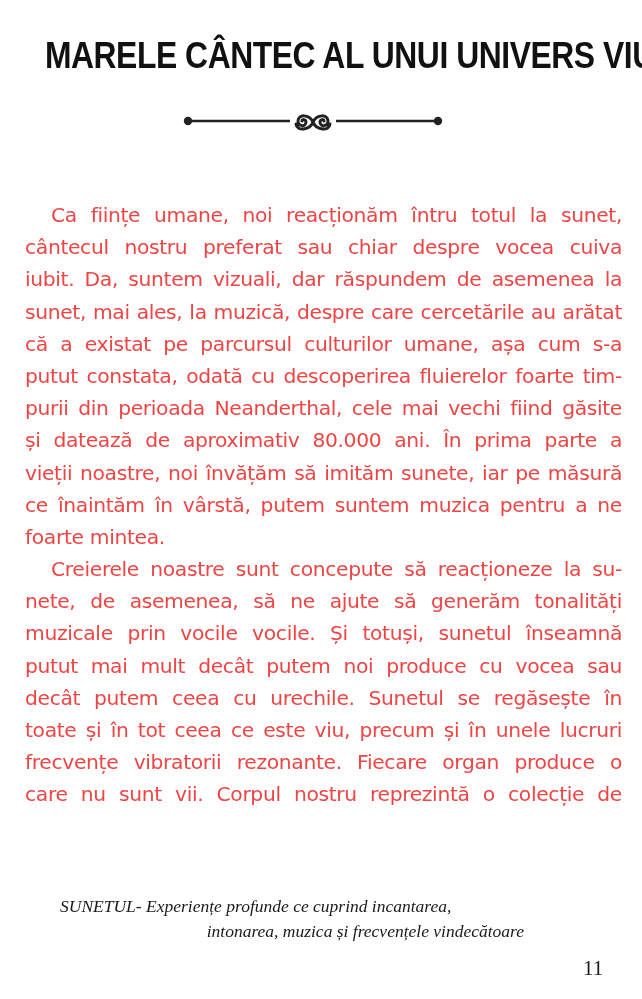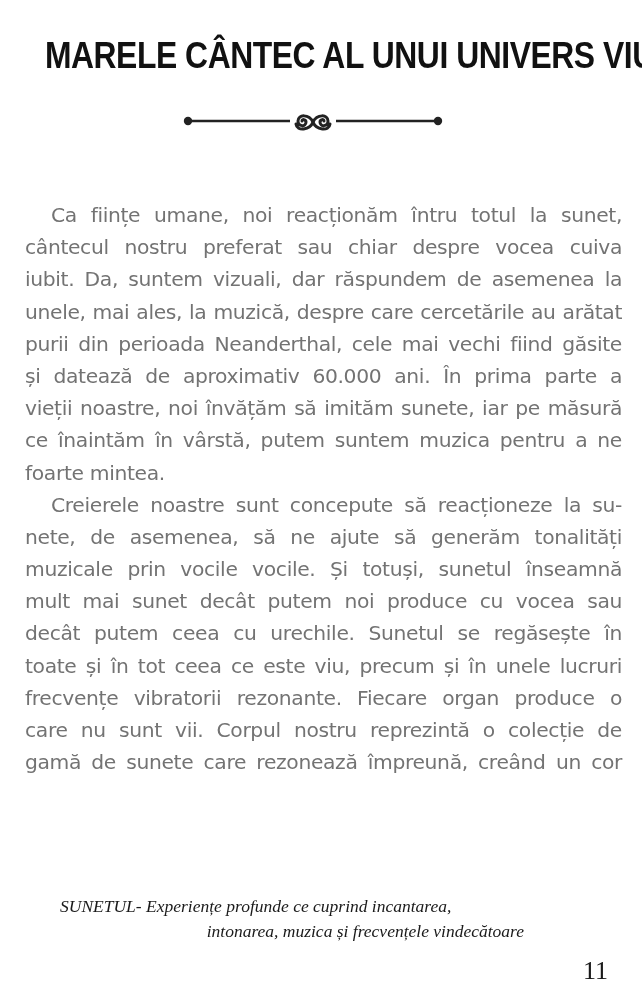--- a/index.html
+++ b/index.html
@@ -9,34 +9,34 @@
     font-family: "Liberation Sans", sans-serif; font-weight: bold;
     font-size: 37px; letter-spacing: -0.5px; color: #111;
     transform: scaleX(0.86); transform-origin: center; white-space: nowrap;
   }
   .ornament {
     position: absolute; left: 178px; top: 108px; width: 270px; height: 26px;
   }
   .body-text {
     position: absolute; left: 25px; top: 199px; width: 597px;
     font-family: "DejaVu Sans", sans-serif; font-size: 20.3px;
-    line-height: 32.2px; color: #737373; letter-spacing: -0.35px;
+    line-height: 32.2px; color: #ef4444; letter-spacing: -0.35px;
   }
   .line { display: block; white-space: nowrap; text-align: justify; text-align-last: justify; height: 32.2px; }
   .line.last { text-align-last: left; }
   .line.indent { padding-left: 26px; }
   .footer {
     position: absolute; left: 0; top: 896px; width: 642px; height: 55px;
     font-family: "Liberation Serif", serif; font-style: italic; font-size: 17.5px; color: #1a1a1a;
   }
   .footer .f1 { position: absolute; left: 60px; top: 0px; white-space: nowrap; }
   .footer .f2 { position: absolute; right: 118px; top: 25px; white-space: nowrap; }
   .page-num {
     position: absolute; left: 583px; top: 956px;
-    font-family: "Liberation Serif", serif; font-size: 26px; color: #1a1a1a;
+    font-family: "Liberation Serif", serif; font-size: 21px; color: #1a1a1a;
   }
 </style>
 </head>
 <body>
 
 <h1 class="title">MARELE CÂNTEC AL UNUI UNIVERS VIU</h1>
 
 <div class="ornament">
   <svg width="270" height="26" viewBox="0 0 270 26">
     <circle cx="10" cy="13" r="4.2" fill="#222"></circle>
@@ -46,37 +46,38 @@
     <path d="M135 14 C 131 6, 120 6, 120 13 C 120 19, 128 19, 128 14 C 128 11, 124 11, 124 13 M135 14 C 132 22, 119 24, 118 16" fill="none" stroke="#222" stroke-width="3" stroke-linecap="round"></path>
     <path d="M135 14 C 139 6, 150 6, 150 13 C 150 19, 142 19, 142 14 C 142 11, 146 11, 146 13 M135 14 C 138 22, 151 24, 152 16" fill="none" stroke="#222" stroke-width="3" stroke-linecap="round"></path>
   </svg>
 </div>
 
 <div class="body-text">
   <div>
     <span class="line indent">Ca ființe umane, noi reacționăm întru totul la sunet,</span>
     <span class="line">cântecul nostru preferat sau chiar despre vocea cuiva</span>
     <span class="line">iubit. Da, suntem vizuali, dar răspundem de asemenea la</span>
-    <span class="line">unele, mai ales, la muzică, despre care cercetările au arătat</span>
+    <span class="line">sunet, mai ales, la muzică, despre care cercetările au arătat</span>
+    <span class="line">că a existat pe parcursul culturilor umane, așa cum s-a</span>
+    <span class="line">putut constata, odată cu descoperirea fluierelor foarte tim-</span>
     <span class="line">purii din perioada Neanderthal, cele mai vechi fiind găsite</span>
-    <span class="line">și datează de aproximativ 60.000 ani. În prima parte a</span>
+    <span class="line">și datează de aproximativ 80.000 ani. În prima parte a</span>
     <span class="line">vieții noastre, noi învățăm să imităm sunete, iar pe măsură</span>
     <span class="line">ce înaintăm în vârstă, putem suntem muzica pentru a ne</span>
     <span class="line last">foarte mintea.</span>
   </div>
   <div>
     <span class="line indent">Creierele noastre sunt concepute să reacționeze la su-</span>
     <span class="line">nete, de asemenea, să ne ajute să generăm tonalități</span>
     <span class="line">muzicale prin vocile vocile. Și totuși, sunetul înseamnă</span>
-    <span class="line">mult mai sunet decât putem noi produce cu vocea sau</span>
+    <span class="line">putut mai mult decât putem noi produce cu vocea sau</span>
     <span class="line">decât putem ceea cu urechile. Sunetul se regăsește în</span>
     <span class="line">toate și în tot ceea ce este viu, precum și în unele lucruri</span>
     <span class="line">frecvențe vibratorii rezonante. Fiecare organ produce o</span>
     <span class="line">care nu sunt vii. Corpul nostru reprezintă o colecție de</span>
-    <span class="line">gamă de sunete care rezonează împreună, creând un cor</span>
   </div>
 </div>
 
 <div class="footer">
   <span class="f1">SUNETUL- Experiențe profunde ce cuprind incantarea,</span>
   <span class="f2">intonarea, muzica și frecvențele vindecătoare</span>
 </div>
 <div class="page-num">11</div>
 
 </body></html>

